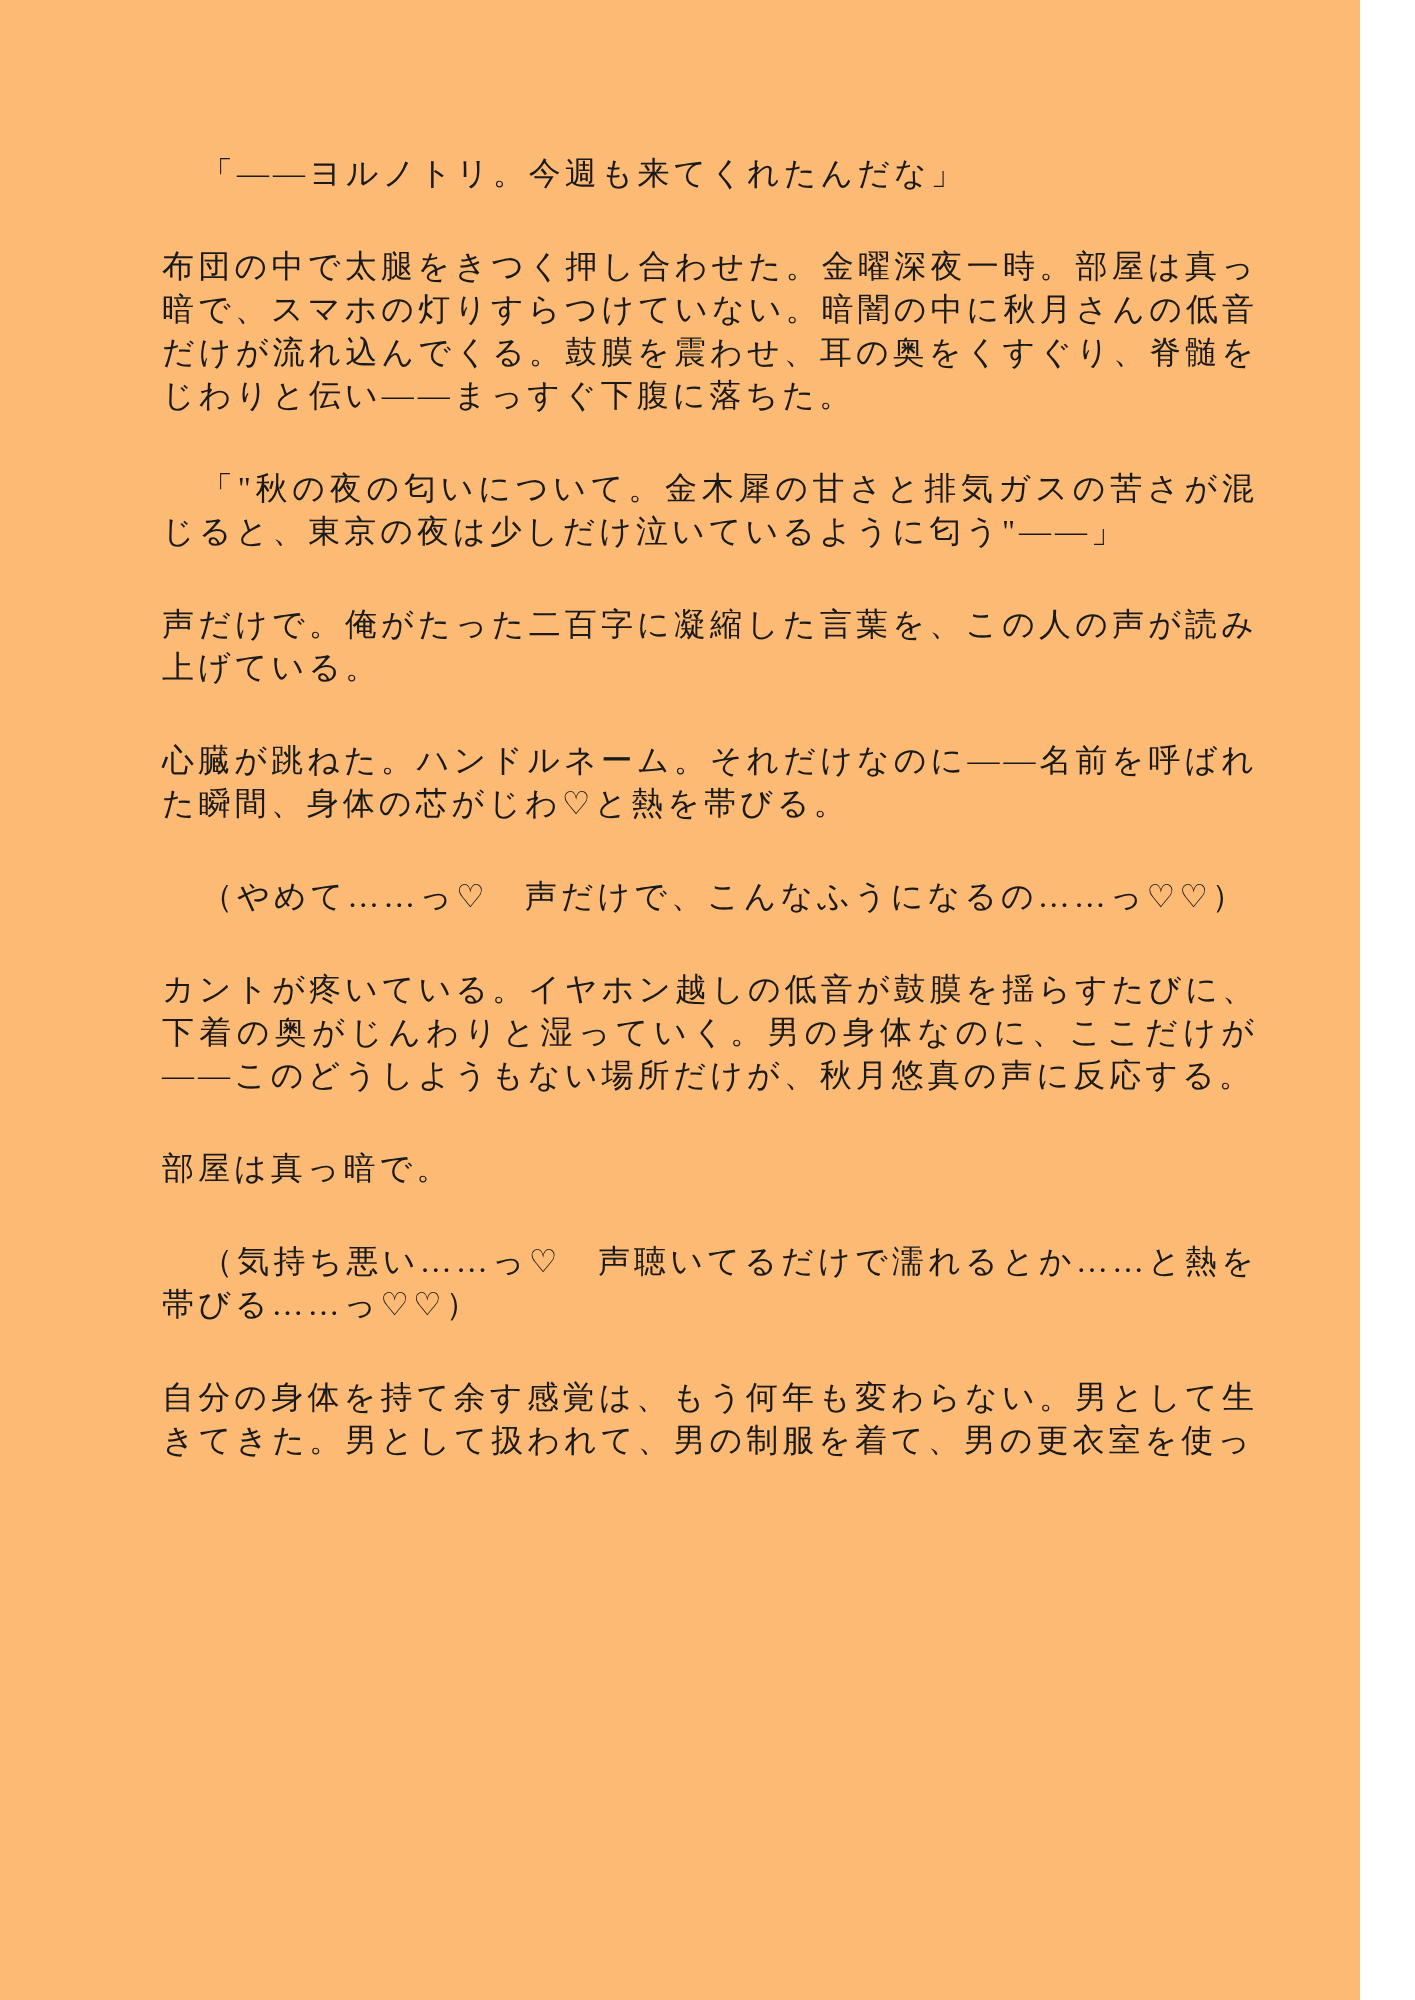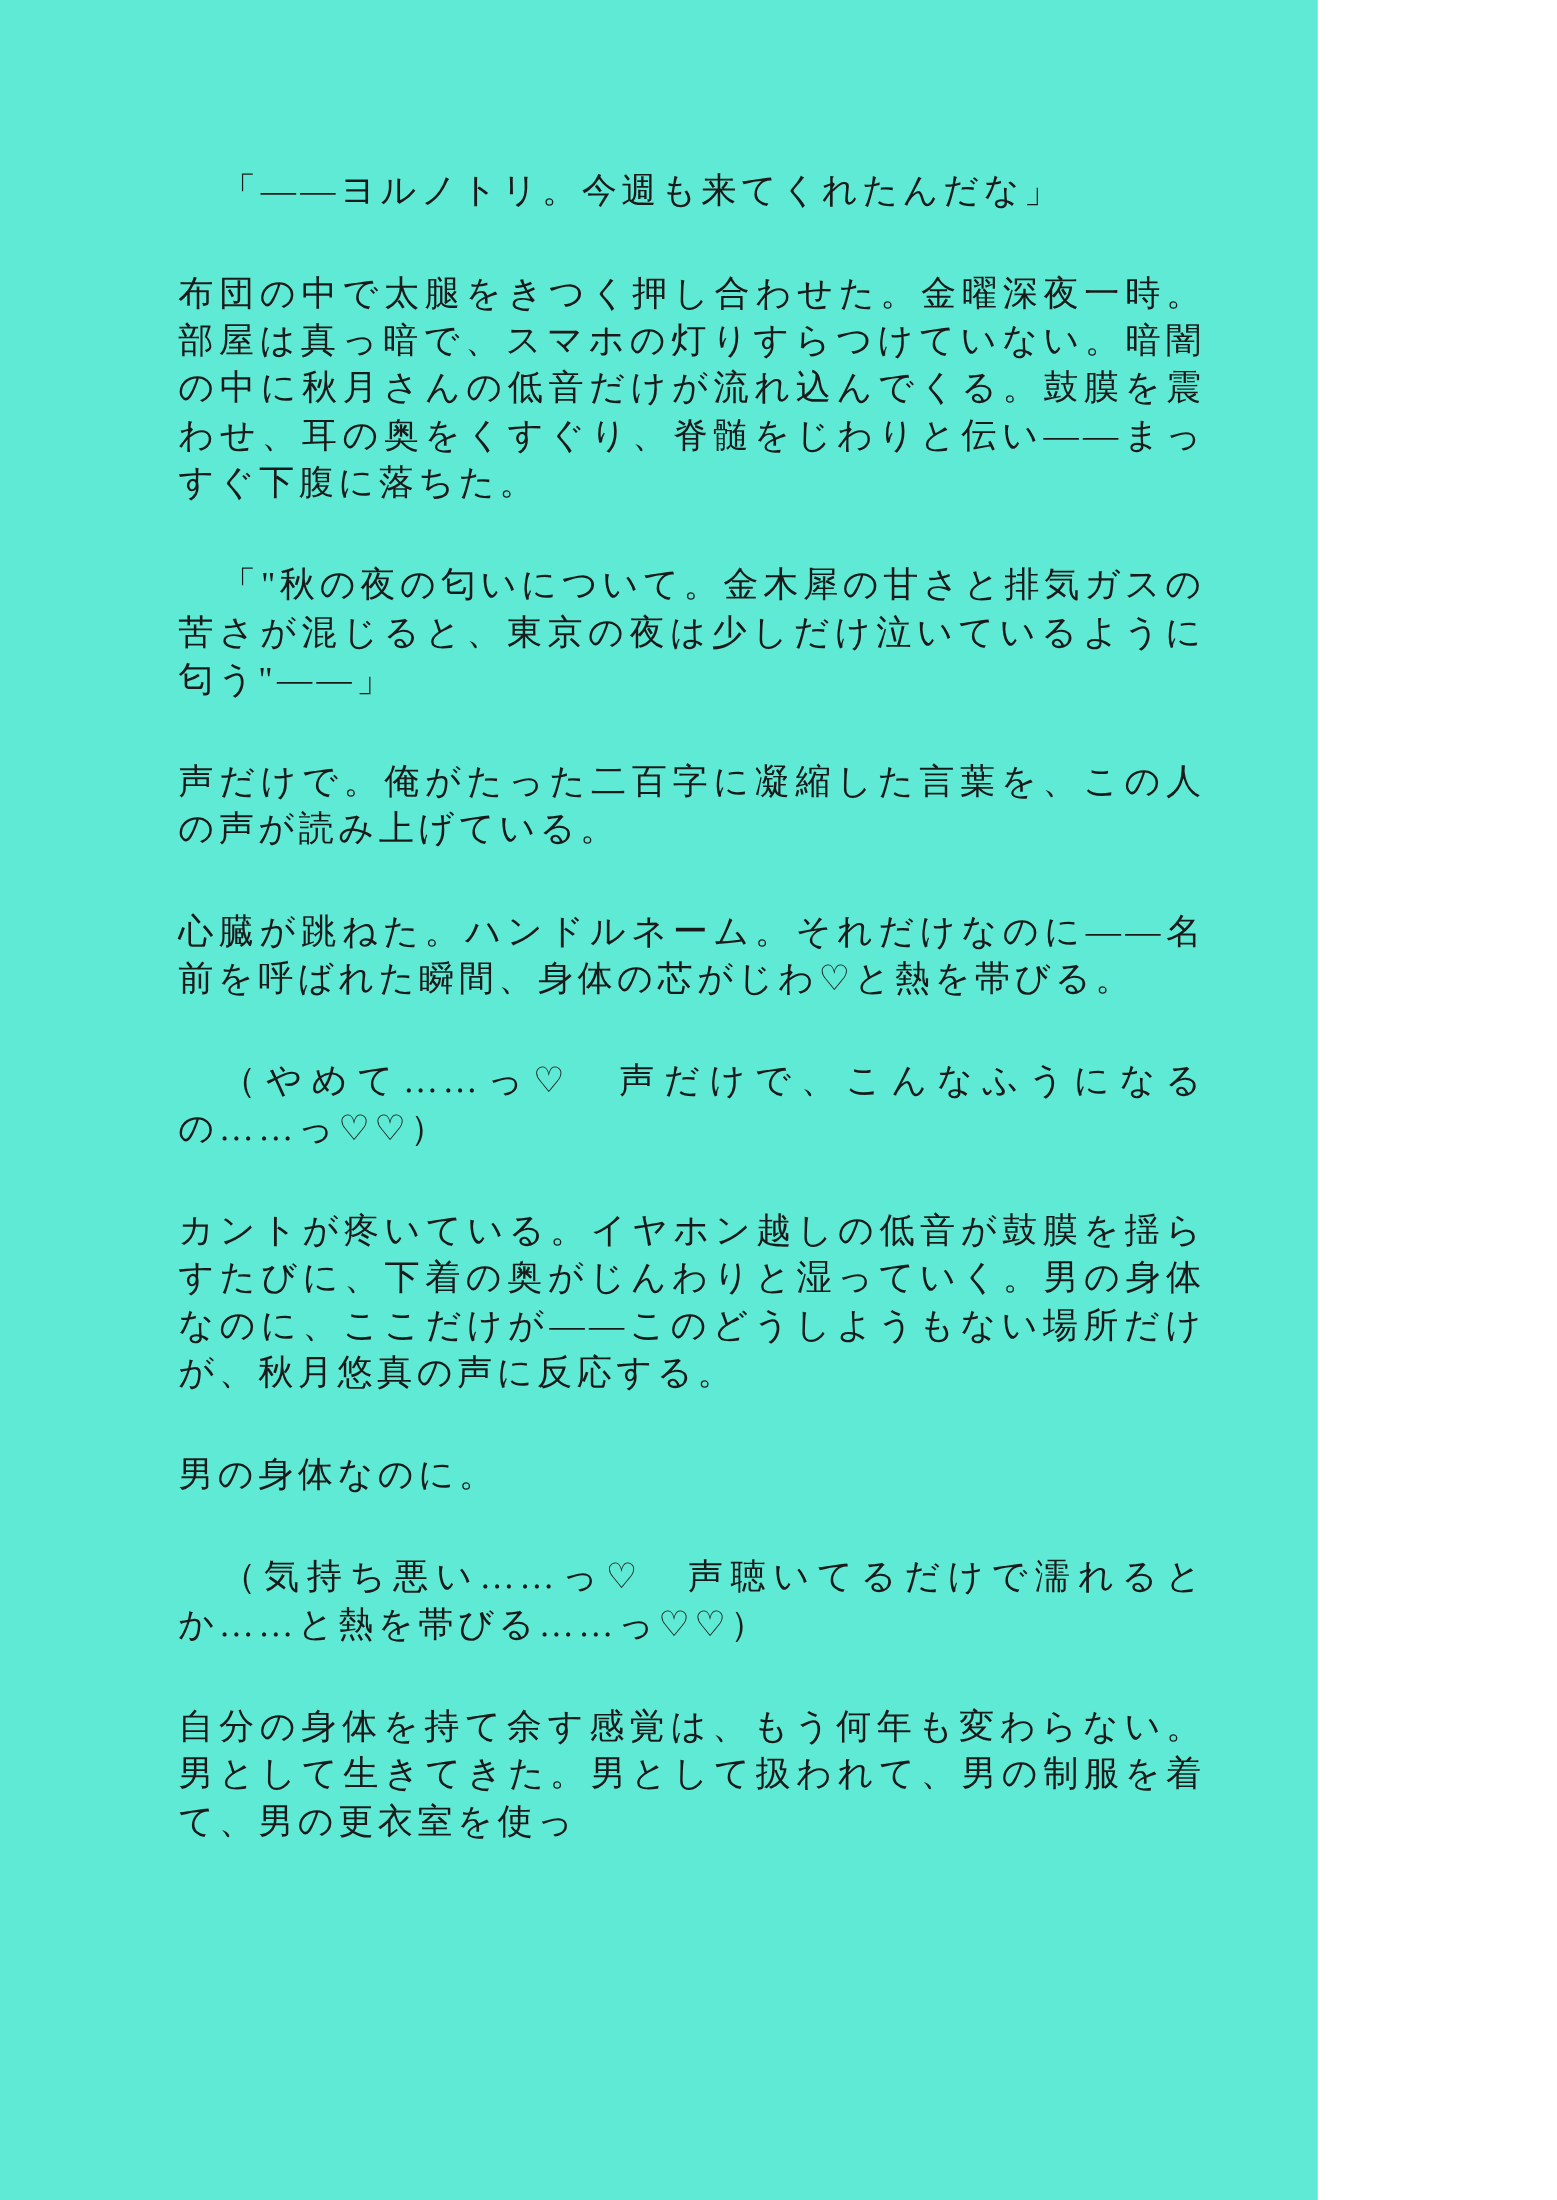--- a/index.html
+++ b/index.html
@@ -2,23 +2,23 @@
 <html lang="ja"><head>
 <meta charset="utf-8">
 <style>
   html, body {
     margin: 0;
     padding: 0;
     background: #ffffff;
   }
   .page {
     position: relative;
-    width: 1198px;
+    width: 1360px;
     height: 2000px;
-    background: #5eead4;
+    background: #fdba74;
     box-sizing: border-box;
     padding: 152px 102px 0 162px;
     overflow: hidden;
   }
   .text-body p {
     margin: 0 0 50px 0;
     font-family: "Liberation Serif", "DejaVu Serif", serif;
     font-size: 32px;
     line-height: 43px;
     letter-spacing: 4px;
@@ -41,17 +41,17 @@
 
 <div class="page">
   <div class="text-body" style="color: rgb(26, 26, 26);">
       <p class="indented">「――ヨルノトリ。今週も来てくれたんだな」</p>
       <p>布団の中で太腿をきつく押し合わせた。金曜深夜一時。部屋は真っ暗で、スマホの灯りすらつけていない。暗闇の中に秋月さんの低音だけが流れ込んでくる。鼓膜を震わせ、耳の奥をくすぐり、脊髄をじわりと伝い――まっすぐ下腹に落ちた。</p>
       <p class="indented">「"秋の夜の匂いについて。金木犀の甘さと排気ガスの苦さが混じると、東京の夜は少しだけ泣いているように匂う"――」</p>
       <p>声だけで。俺がたった二百字に凝縮した言葉を、この人の声が読み上げている。</p>
       <p>心臓が跳ねた。ハンドルネーム。それだけなのに――名前を呼ばれた瞬間、身体の芯がじわ♡と熱を帯びる。</p>
       <p class="indented">（やめて……っ♡　声だけで、こんなふうになるの……っ♡♡）</p>
       <p>カントが疼いている。イヤホン越しの低音が鼓膜を揺らすたびに、下着の奥がじんわりと湿っていく。男の身体なのに、ここだけが――このどうしようもない場所だけが、秋月悠真の声に反応する。</p>
-      <p>男の身体なのに。</p>
+      <p>部屋は真っ暗で。</p>
       <p class="indented">（気持ち悪い……っ♡　声聴いてるだけで濡れるとか……と熱を帯びる……っ♡♡）</p>
       <p>自分の身体を持て余す感覚は、もう何年も変わらない。男として生きてきた。男として扱われて、男の制服を着て、男の更衣室を使っ</p>
     </div>
 </div>
 
 </body></html>

